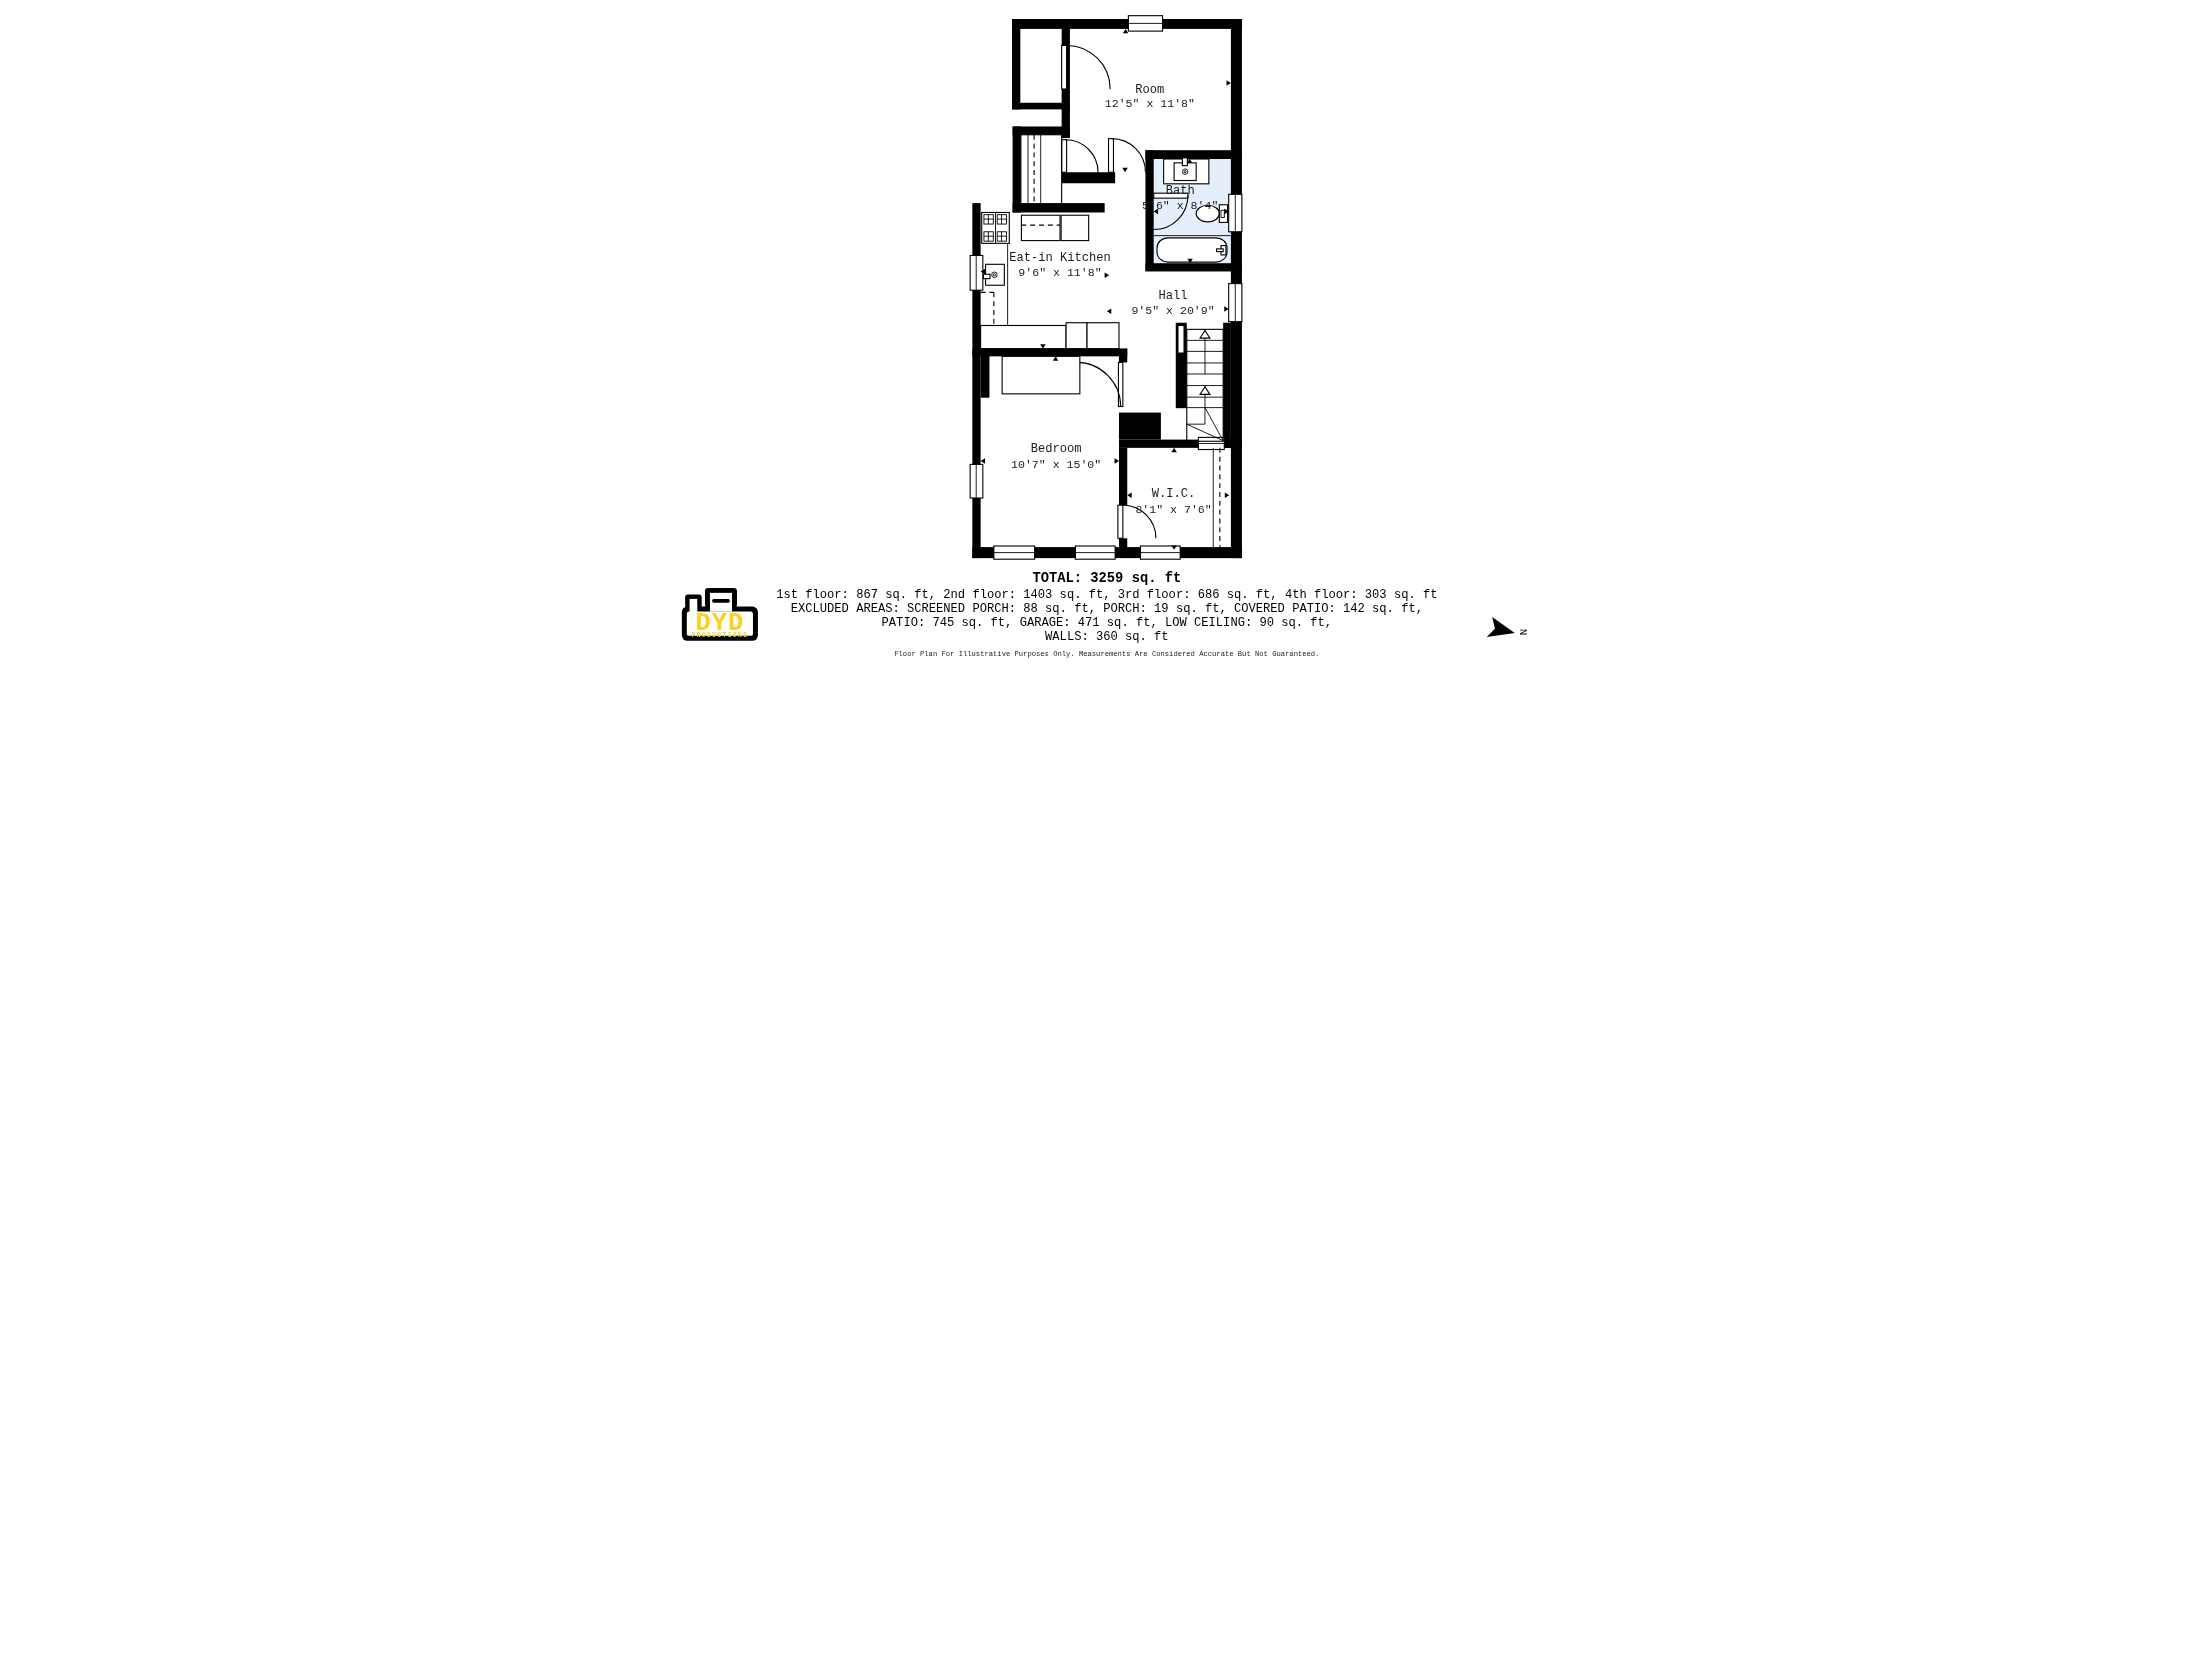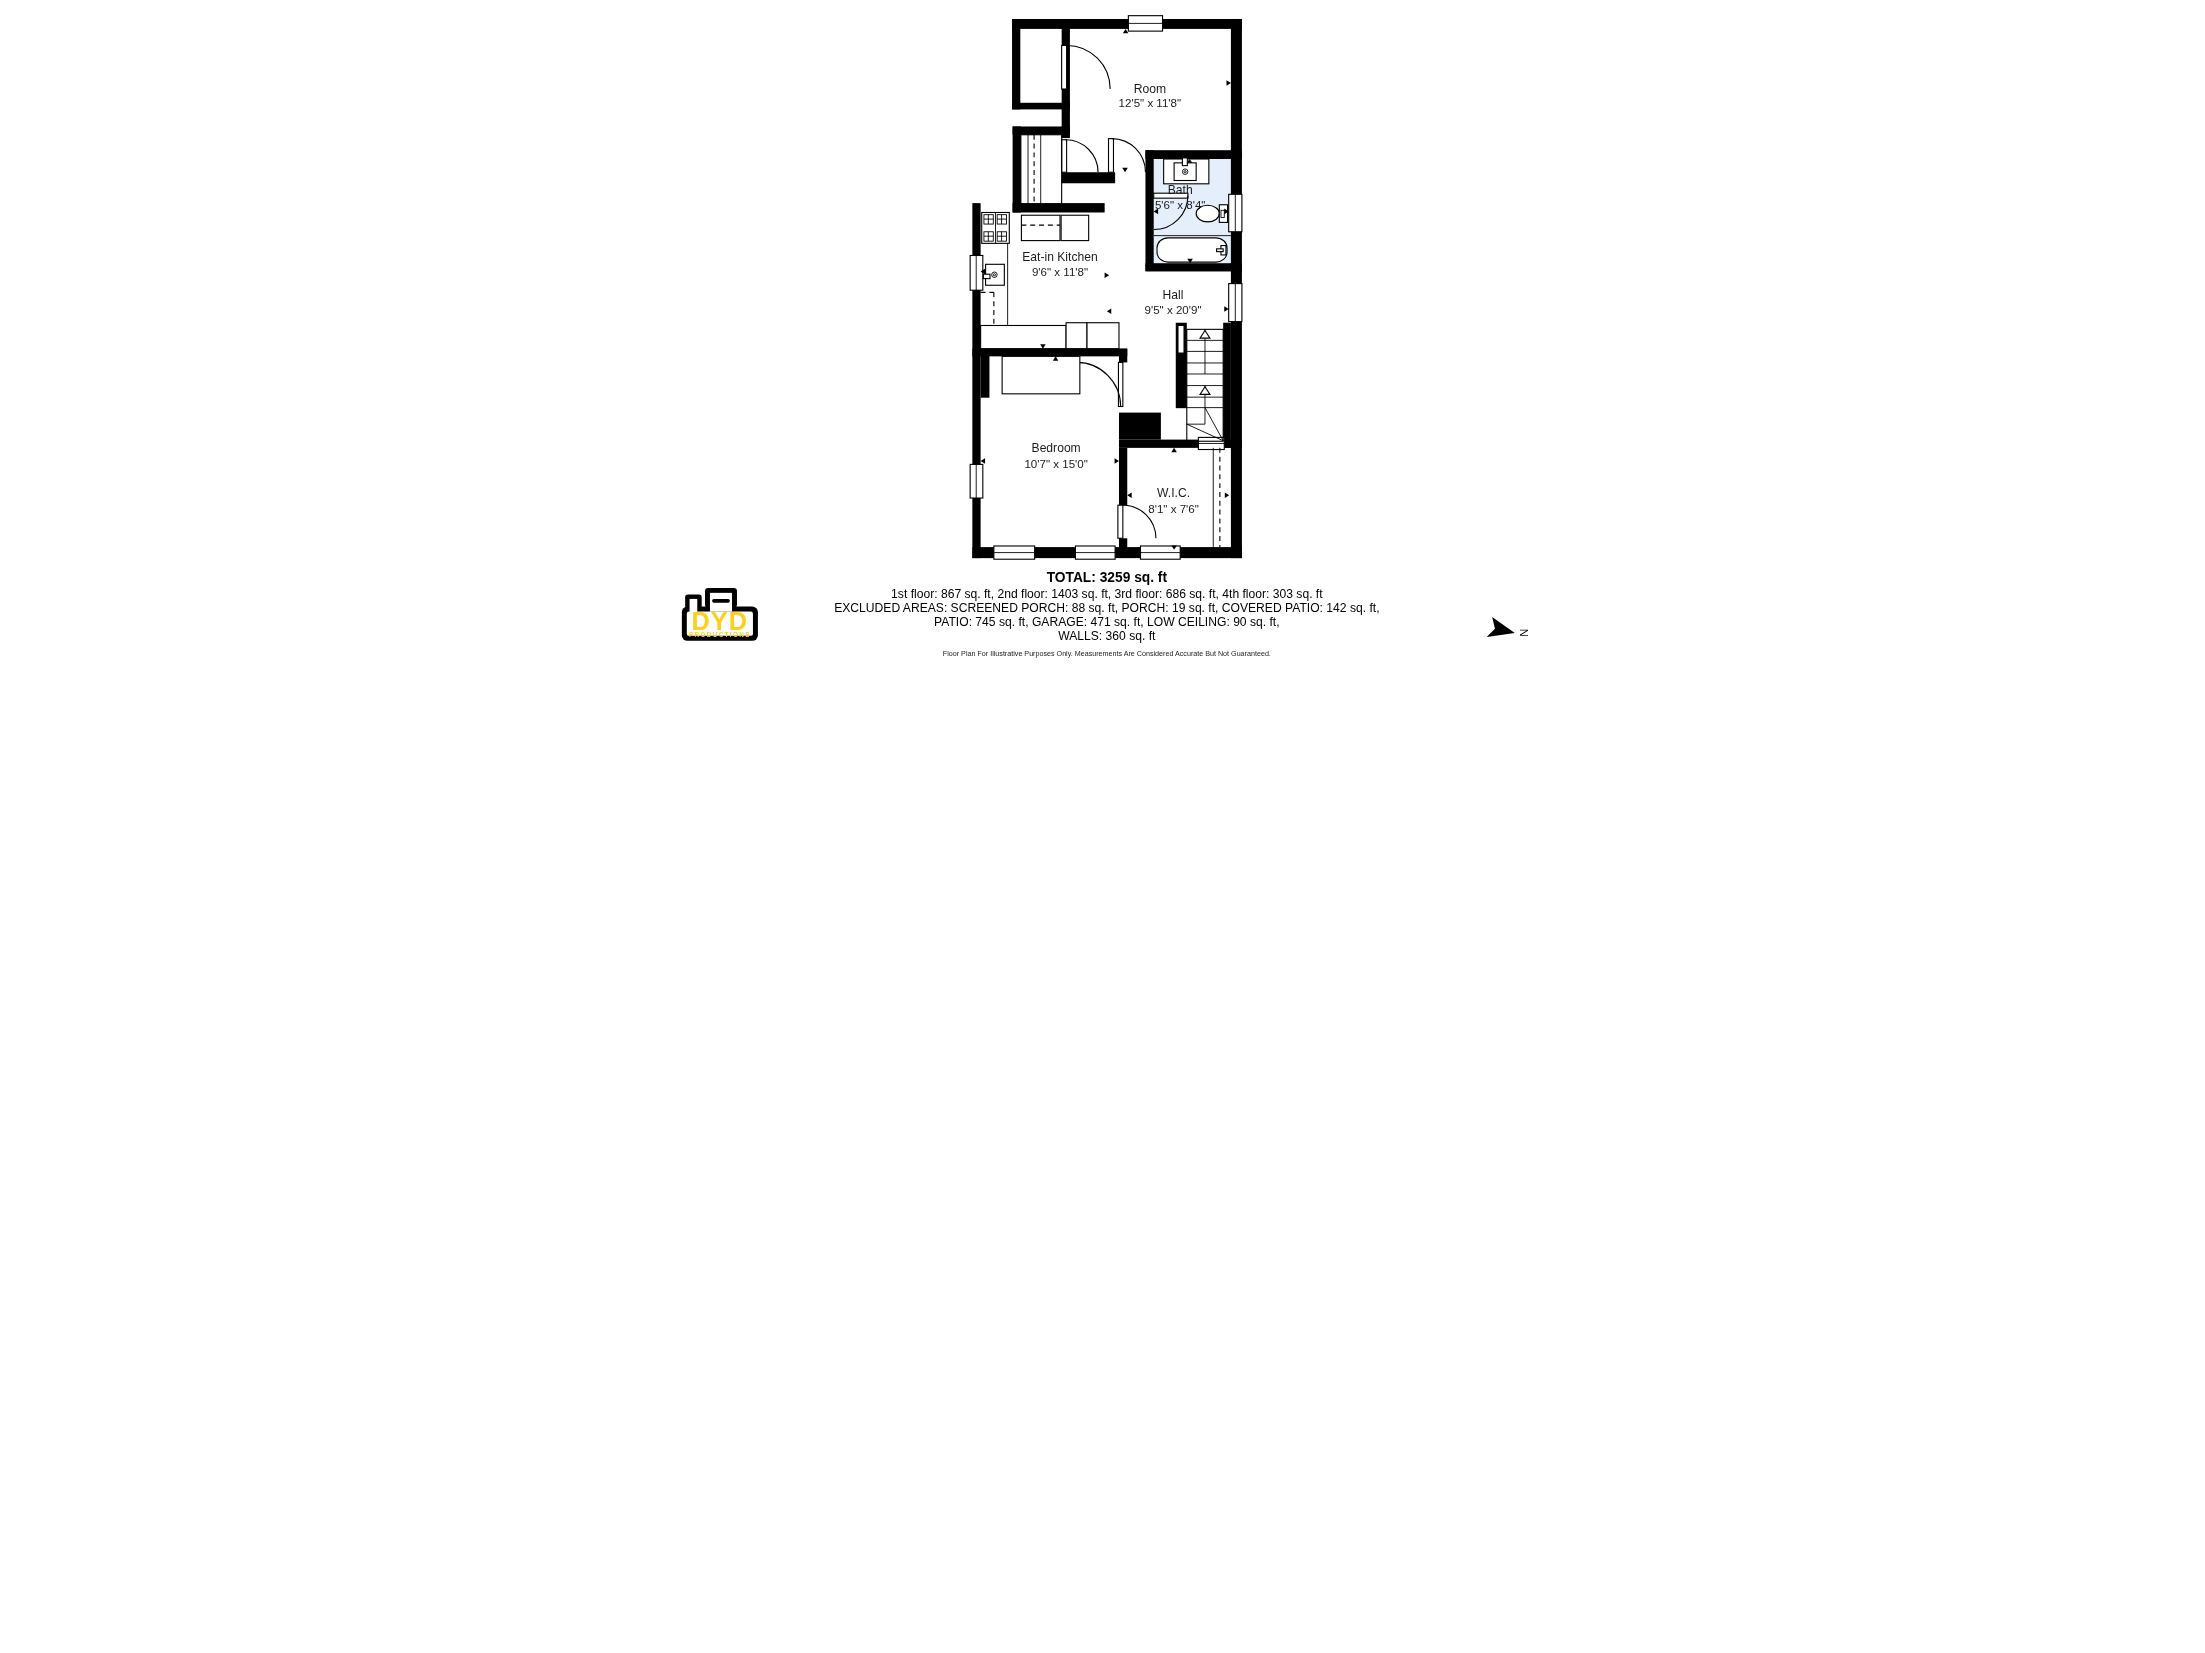--- a/index.html
+++ b/index.html
@@ -1,17 +1,17 @@
 <!DOCTYPE html>
 <html style="font-size:8.8px"><head>
 <meta charset="utf-8">
 <style>
   html,body{margin:0;padding:0;background:#ffffff;}
   .stage{width:882px;height:662px;position:relative;margin:0 auto;
-         font-family:Liberation Sans, sans-serif;}
+         font-family:Liberation Mono, monospace;}
   svg{display:block;}
   .wall{fill:#000000;stroke:none;}
   .ln{stroke:#000000;stroke-width:2;fill:none;}
   .thin{stroke:#000000;stroke-width:1.6;fill:none;}
   .dash{stroke:#000000;stroke-width:2;fill:none;stroke-dasharray:9 7;}
   .fix{fill:#ffffff;stroke:#000000;stroke-width:2;}
   .winr{fill:#ffffff;stroke:#000000;stroke-width:2;}
   .arr{fill:#000000;stroke:none;}
   .lbl{font-size:22px;fill:#1b1b1b;text-anchor:middle;}
   .dims{font-size:21px;fill:#1b1b1b;text-anchor:middle;}

